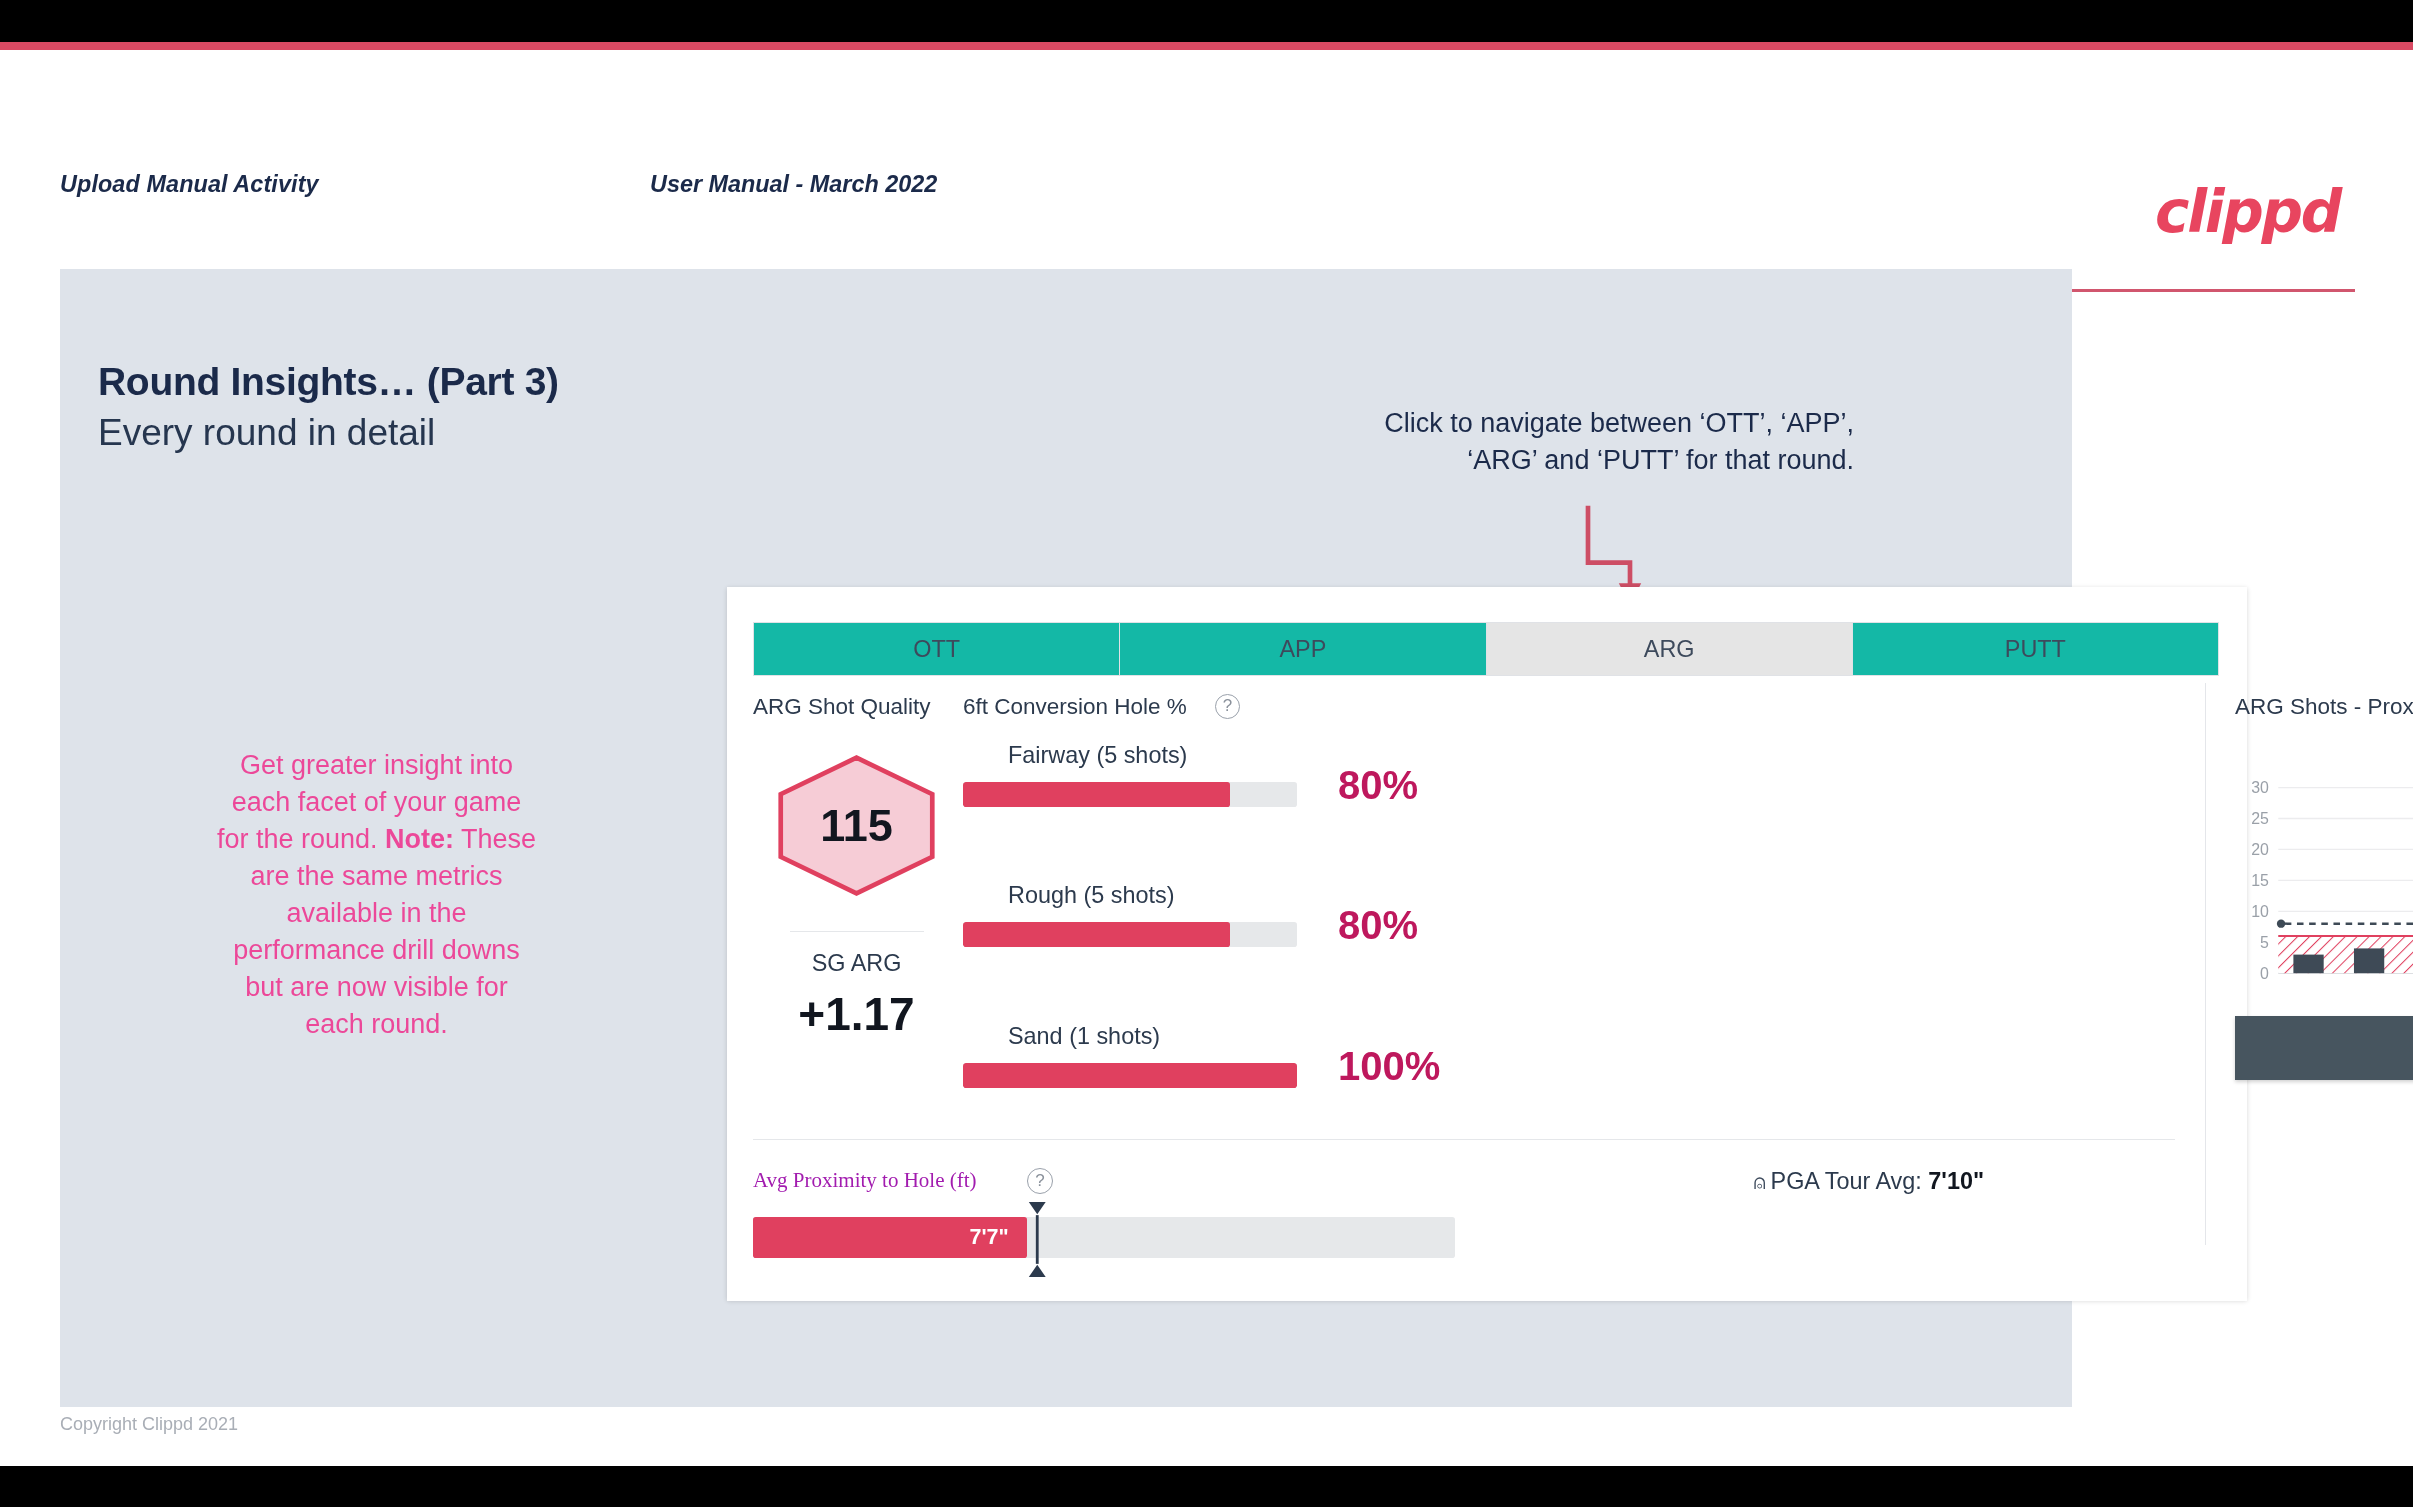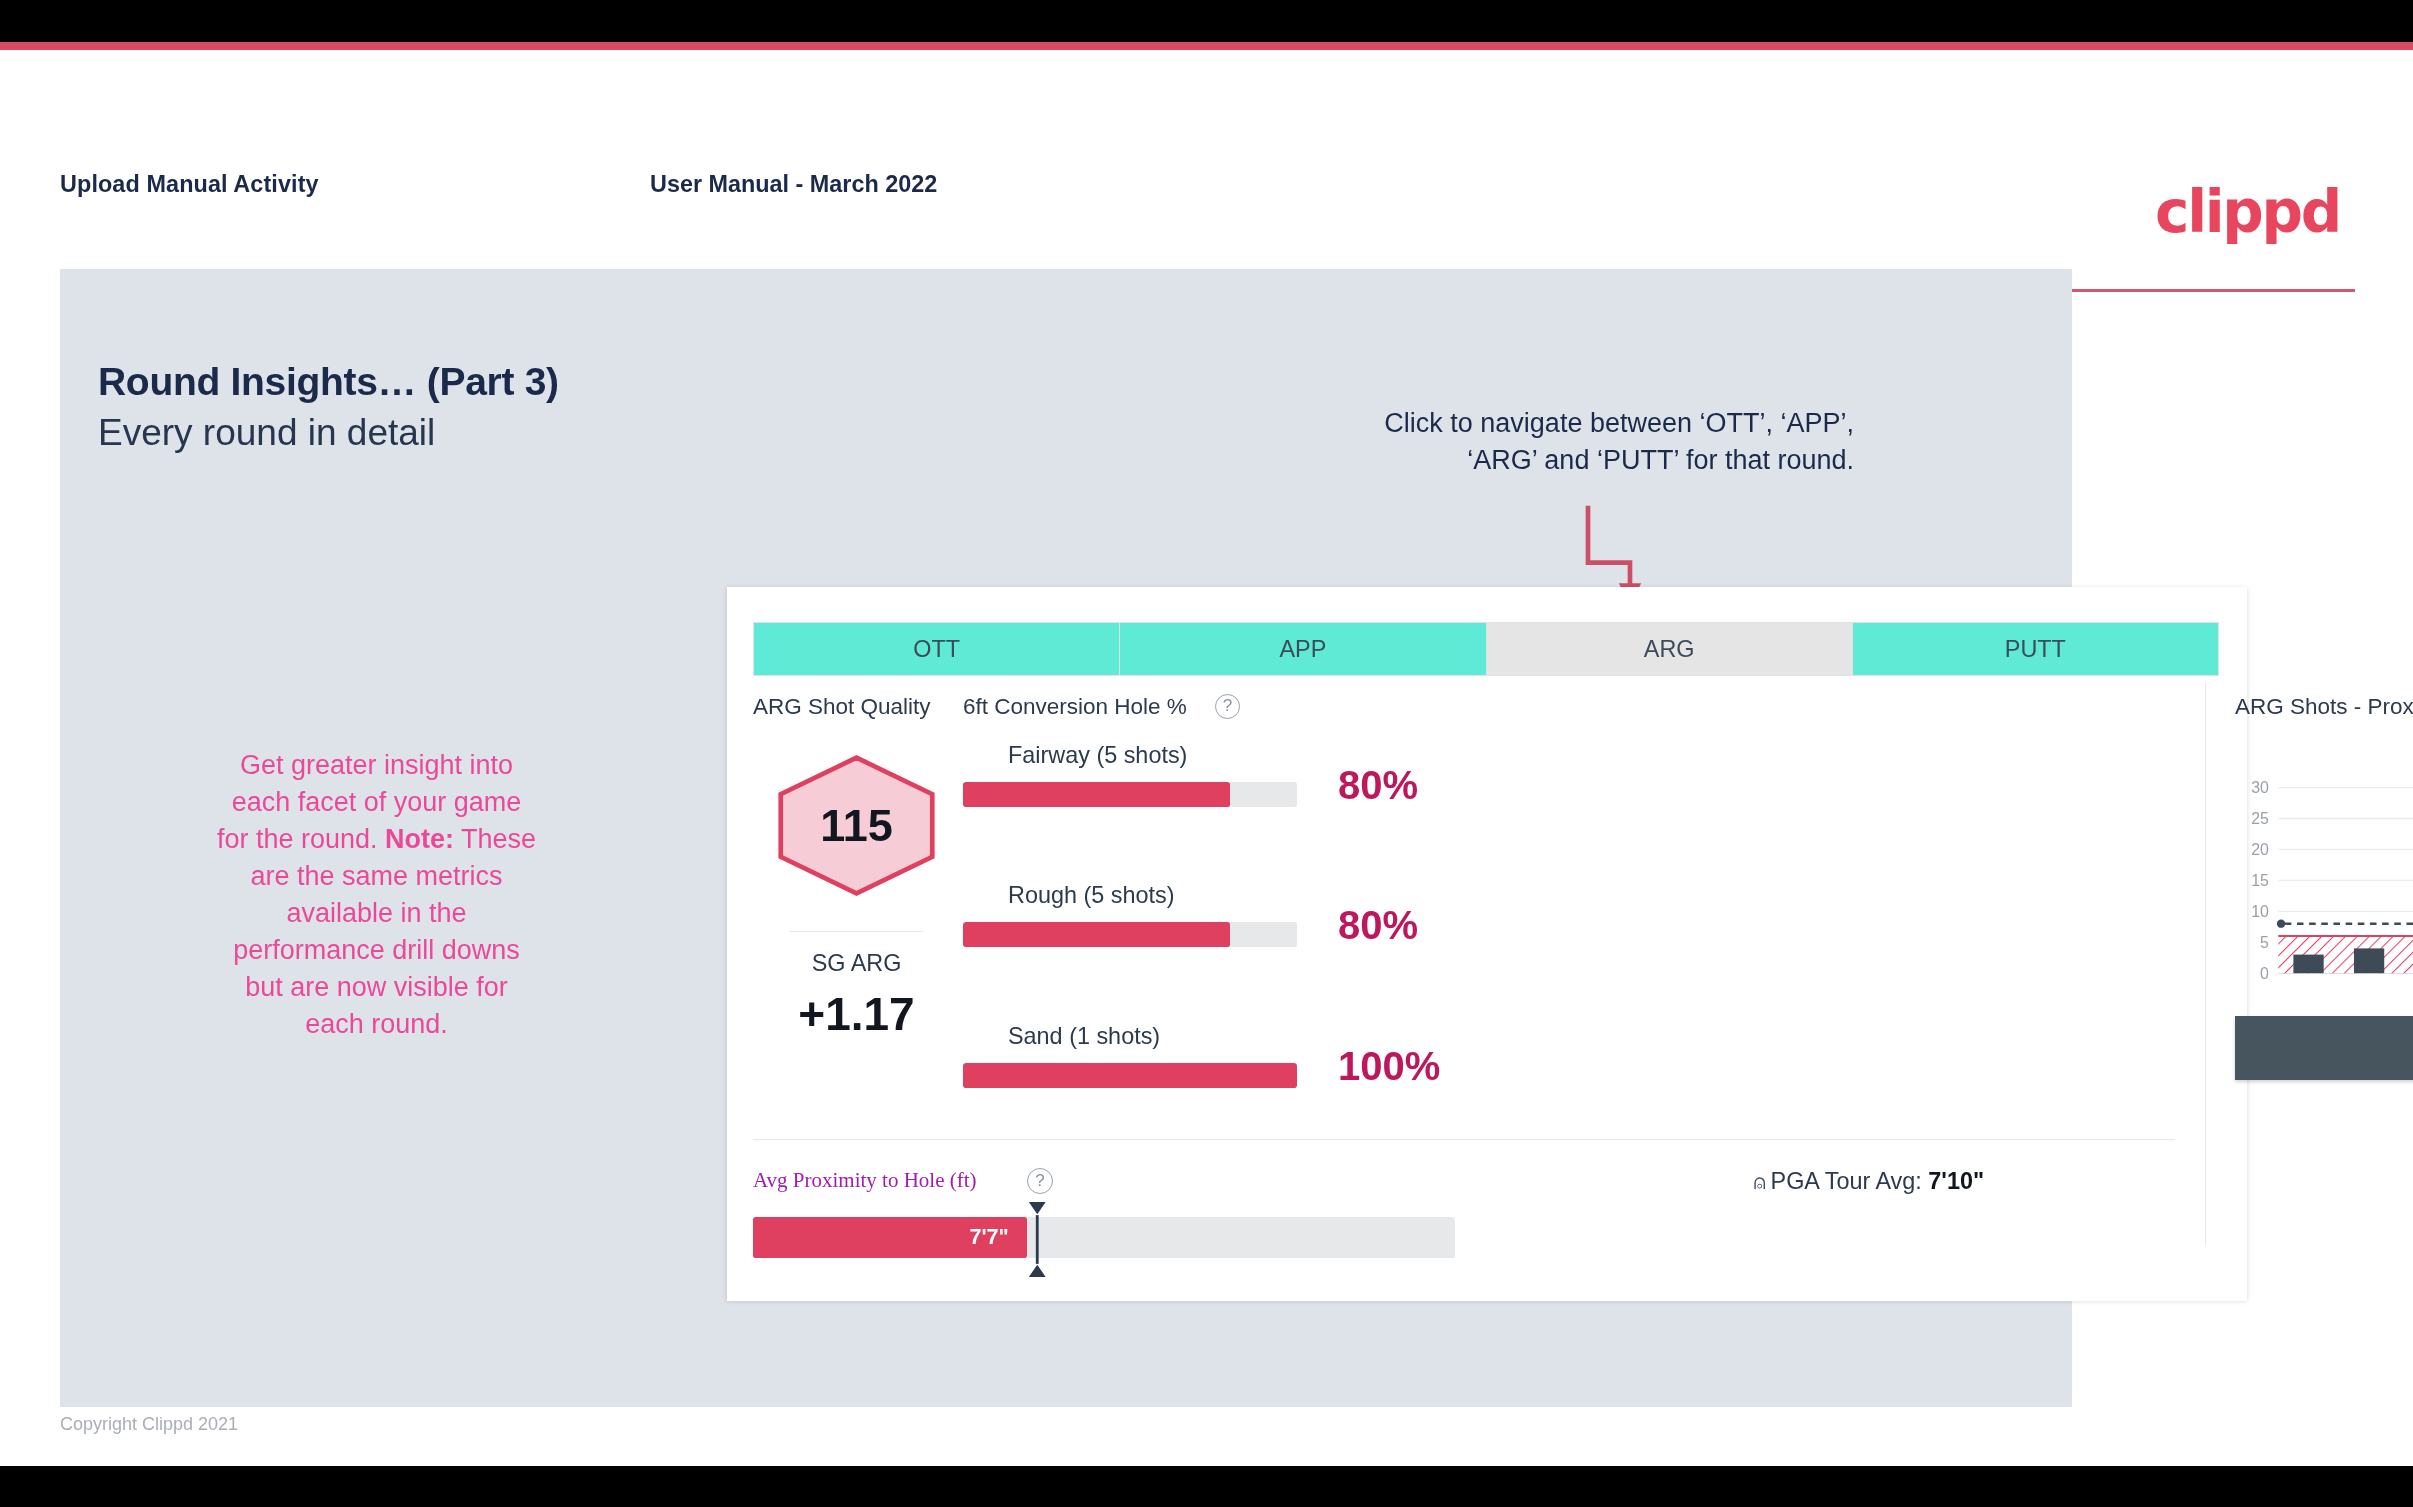--- a/index.html
+++ b/index.html
@@ -10,21 +10,21 @@
     position:relative; overflow:hidden;
   }
   .slide {
     position:absolute; left:0; top:42px;
     width:2413px; height:1424px;
     background:#ffffff;
   }
   .accent-bar { position:absolute; left:0; top:0; width:2413px; height:8.4px; background:#d94a63; }
 
   
-  .hdr { position:absolute; left:0; top:52px; width:2413px; height:140px; }
+  .hdr { position:absolute; left:0; top:52px; width:2413px; height:140px;font-style:italic; }
   .hdr-left { position:absolute; left:60px; top:77px; font-size:23.4px; font-weight:bold; color:#1b2a4a; letter-spacing:0.1px; }
   .hdr-mid  { position:absolute; left:650px; top:77px; font-size:23.4px; font-weight:bold; color:#1b2a4a; }
   .logo { position:absolute; right:73px; top:89px; font-size:58px; font-weight:bold; color:#e8455f; letter-spacing:-2.3px; line-height:1; font-family:"DejaVu Sans", sans-serif; }
   .hdr-rule { position:absolute; left:60px; top:195px; width:2295px; height:2.8px; background:#d1566e; }
 
   
   .body-area {
     position:absolute; left:60px; top:227px;
     width:2012px; height:1138px;
     background:#dee3ea;
@@ -48,21 +48,21 @@
 
   
   .card {
     position:absolute; left:727px; top:545px;
     width:1520px; height:714px;
     background:#ffffff; box-shadow:0 0.9px 4.7px rgba(0,0,0,.16);
   }
   .tabs { position:absolute; left:26px; top:35px; width:1466px; height:54px; display:flex; border:0.9px solid #e0e2e6; }
   .tab {
     flex:1; display:flex; align-items:center; justify-content:center;
-    font-size:23.4px; color:#3d4a5c; background:#5eead4;
+    font-size:23.4px; color:#3d4a5c; background:#14b8a6;
     border-right:0.9px solid #e0e2e6;
   }
   .tab:last-child { border-right:none; }
   .tab.active { background:#e5e5e5; }
 
   .panel-divider { position:absolute; left:1478px; top:96px; width:0.9px; height:562px; background:#e4e6ea; }
 
   
   .lp { position:absolute; left:26px; top:96px; width:1448px; }
   .lbl-shotq { position:absolute; left:0; top:11.2px; font-size:22.5px; color:#2c3a4d; }

